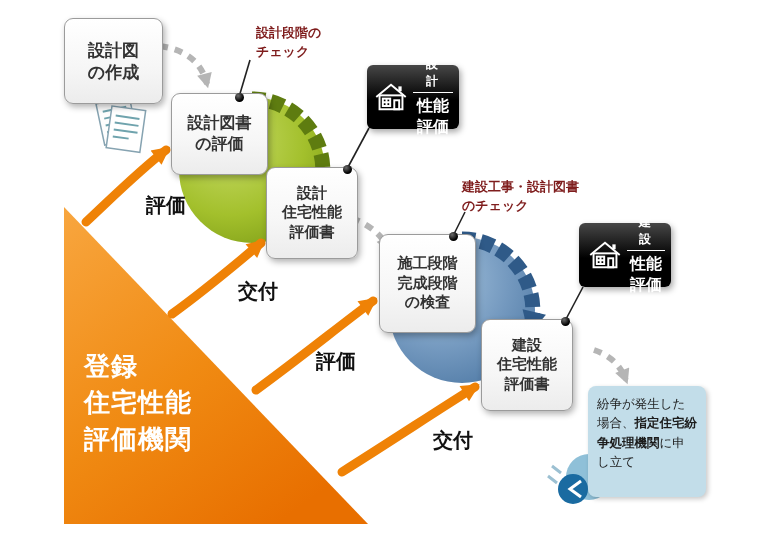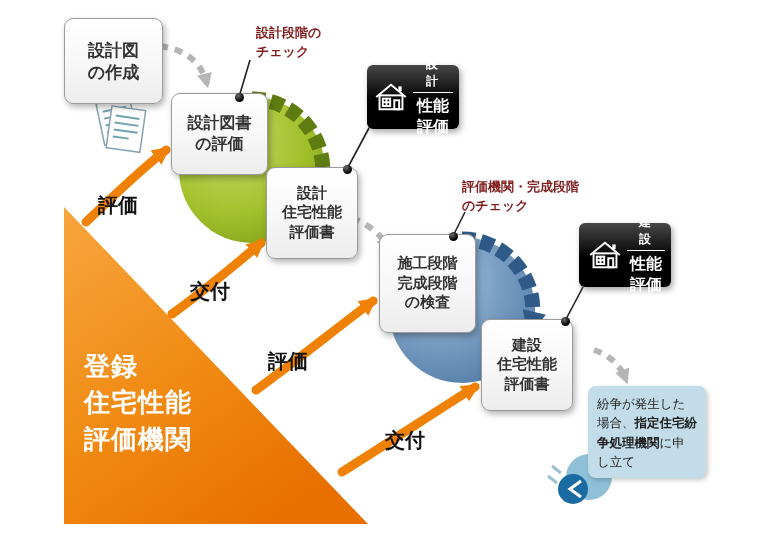--- a/index.html
+++ b/index.html
@@ -39,33 +39,33 @@
   .badge .lbl{font-size:16px;color:#fff;font-weight:bold;text-align:center;padding-top:3px;}
 
   
   .check-note{position:absolute;z-index:2;font-size:13px;font-weight:bold;color:#7f1d1d;line-height:1.45;}
   #note-design{left:256px;top:24px;}
   #note-construction{left:462px;top:178px;}
   .dot{position:absolute;z-index:3;width:9px;height:9px;border-radius:50%;
     background:radial-gradient(circle at 35% 30%,#6a6a6a,#000 65%);}
 
   
-  .flow-label{position:absolute;z-index:2;font-size:20px;font-weight:bold;color:#111;}
+  .flow-label{position:absolute;z-index:2;font-size:20px;font-weight:bold;color:#111;margin-left:48px;}
   #fl-eval1{left:98px;top:192px;}
   #fl-issue1{left:190px;top:278px;}
   #fl-eval2{left:268px;top:348px;}
   #fl-issue2{left:385px;top:427px;}
 
   
   #agency-label{position:absolute;z-index:2;left:84px;top:348px;
     color:#fff;font-size:26px;font-weight:bold;line-height:1.4;letter-spacing:1px;}
 
   
   #dispute-box{
-    position:absolute;z-index:2;left:588px;top:386px;width:118px;height:92px;
+    position:absolute;z-index:2;left:588px;top:386px;width:118px;height:111px;
     background:var(--c-dispute_bg,#c2dde9);border-radius:8px;
     box-shadow:2px 2px 5px rgba(0,0,0,.22);
     padding:8px 9px;box-sizing:border-box;
     font-size:12.5px;line-height:1.55;color:#1c1c1c;
   }
   #dispute-box .b{font-weight:bold;}
 
   
   .arrow-orange{stroke:var(--c-orange,#ef8206);}
   .head-orange{fill:var(--c-orange,#ef8206);}
@@ -198,21 +198,21 @@
       </g>
     </svg>
     <div class="right">
       <span class="cat">建　設</span>
       <span class="lbl">性能評価</span>
     </div>
   </div>
 
   <div class="check-note pre" id="note-design">設計段階の
 チェック</div>
-  <div class="check-note pre" id="note-construction">評価機関・完成段階
+  <div class="check-note pre" id="note-construction">建設工事・設計図書
 のチェック</div>
 
   <div class="dot" style="left:235px;top:93px;"></div>
   <div class="dot" style="left:343px;top:165px;"></div>
   <div class="dot" style="left:449px;top:232px;"></div>
   <div class="dot" style="left:561px;top:317px;"></div>
 
   <div class="flow-label" id="fl-eval1">評価</div>
   <div class="flow-label" id="fl-issue1">交付</div>
   <div class="flow-label" id="fl-eval2">評価</div>

